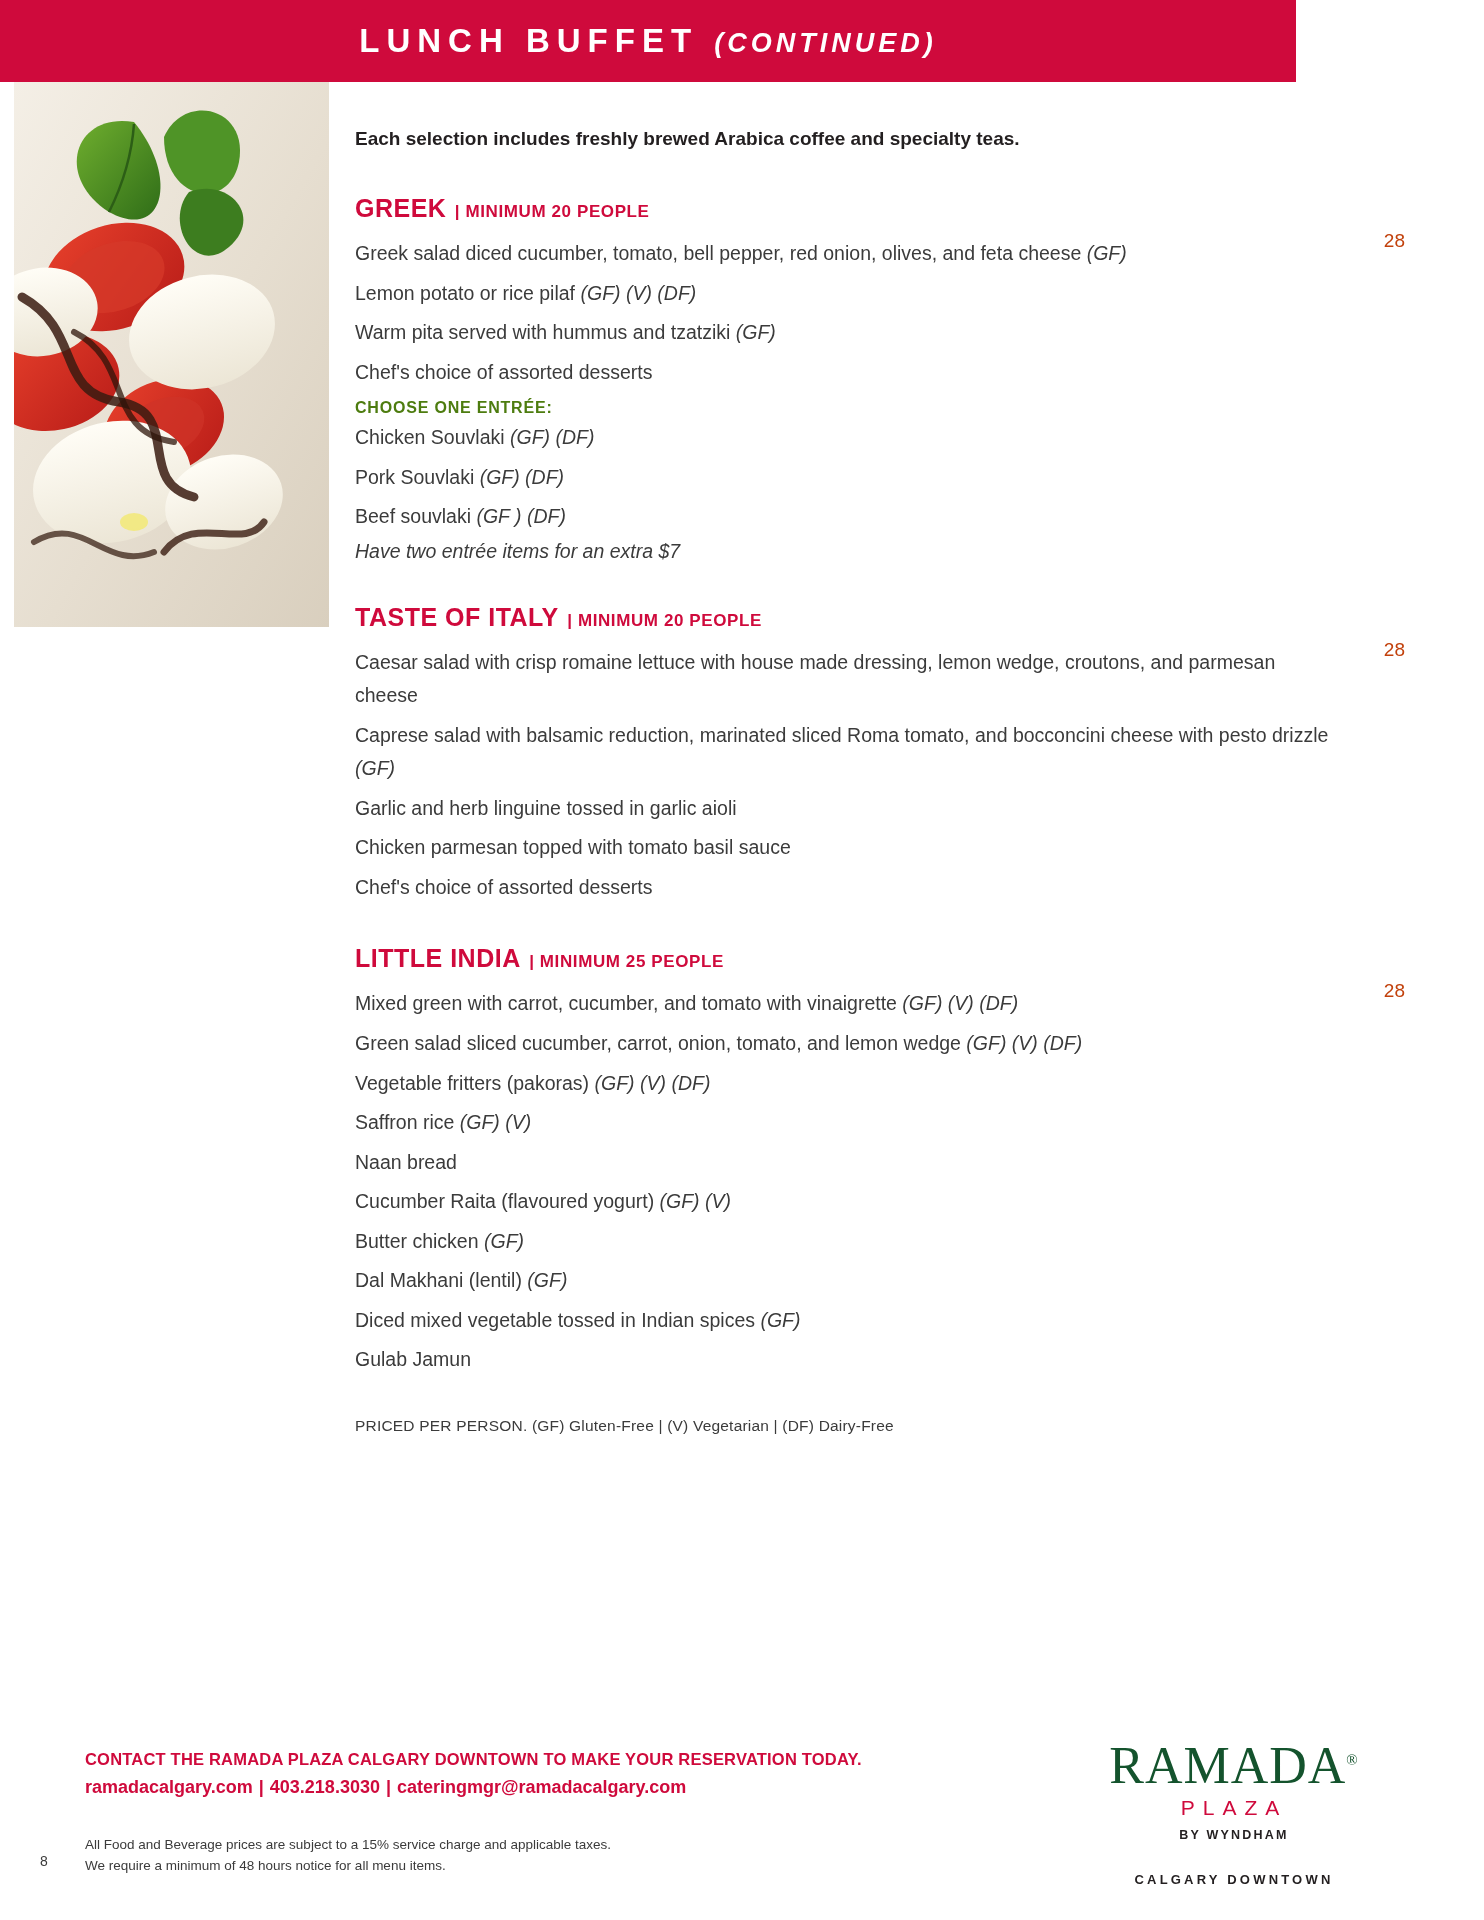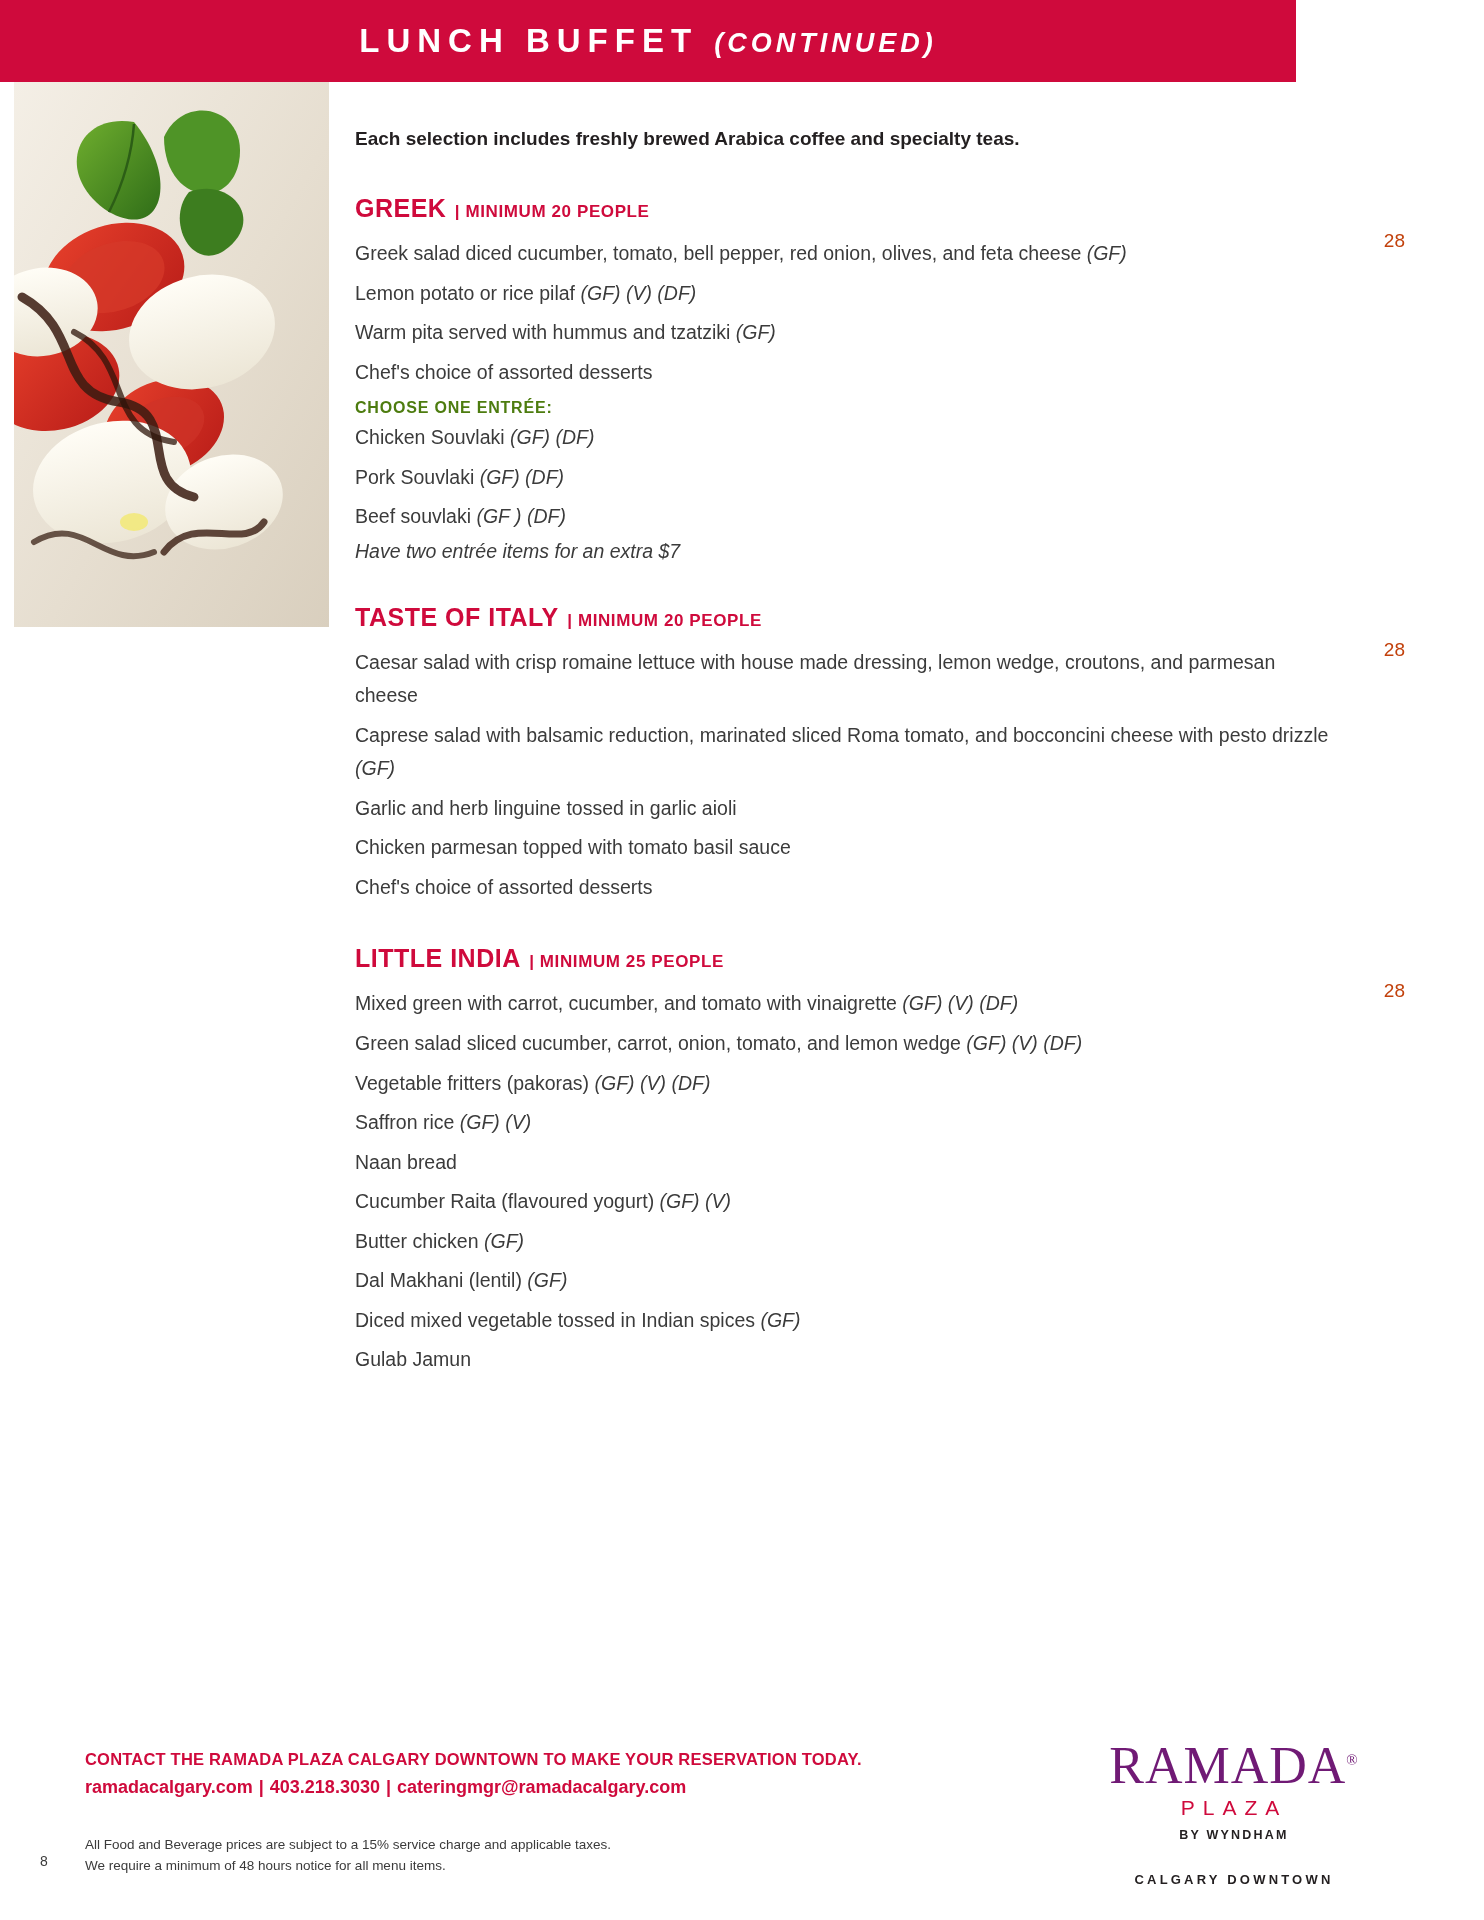--- a/index.html
+++ b/index.html
@@ -171,21 +171,21 @@
   }
 
   .brand {
     position: absolute;
     right: 100px;
     top: 20px;
     width: 300px;
     text-align: center;
   }
   .brand-name {
-    color: #701a75;
+    color: #14532d;
     font-family: "Liberation Serif", serif;
     font-size: 52px;
     letter-spacing: 1px;
     font-weight: normal;
     line-height: 1;
     white-space: nowrap;
   }
   .brand-reg { font-size: 15px; vertical-align: super; }
   .brand-plaza {
     color: #cf0a3c;
@@ -311,20 +311,21 @@
     <p class="item"><span>Vegetable fritters (pakoras) </span><span class="tags">(GF) (V) (DF)</span></p>
     <p class="item"><span>Saffron rice </span><span class="tags">(GF) (V)</span></p>
     <p class="item"><span>Naan bread</span><span class="tags"></span></p>
     <p class="item"><span>Cucumber Raita (flavoured yogurt) </span><span class="tags">(GF) (V)</span></p>
     <p class="item"><span>Butter chicken </span><span class="tags">(GF)</span></p>
     <p class="item"><span>Dal Makhani (lentil) </span><span class="tags">(GF)</span></p>
     <p class="item"><span>Diced mixed vegetable tossed in Indian spices </span><span class="tags">(GF)</span></p>
     <p class="item"><span>Gulab Jamun</span><span class="tags"></span></p>
   </div>
 
+  <div class="legend">PRICED PER PERSON. (GF) Gluten-Free | (V) Vegetarian | (DF) Dairy-Free</div>
 </div>
 
 <div class="footer">
 
   <div class="page-num">8</div>
 
   <div class="footer-contact">
     <div class="footer-cta">CONTACT THE RAMADA PLAZA CALGARY DOWNTOWN TO MAKE YOUR RESERVATION TODAY.</div>
     <div class="footer-line">
       <span>ramadacalgary.com</span><span class="sep">|</span><span>403.218.3030</span><span class="sep">|</span><span>cateringmgr@ramadacalgary.com</span>

